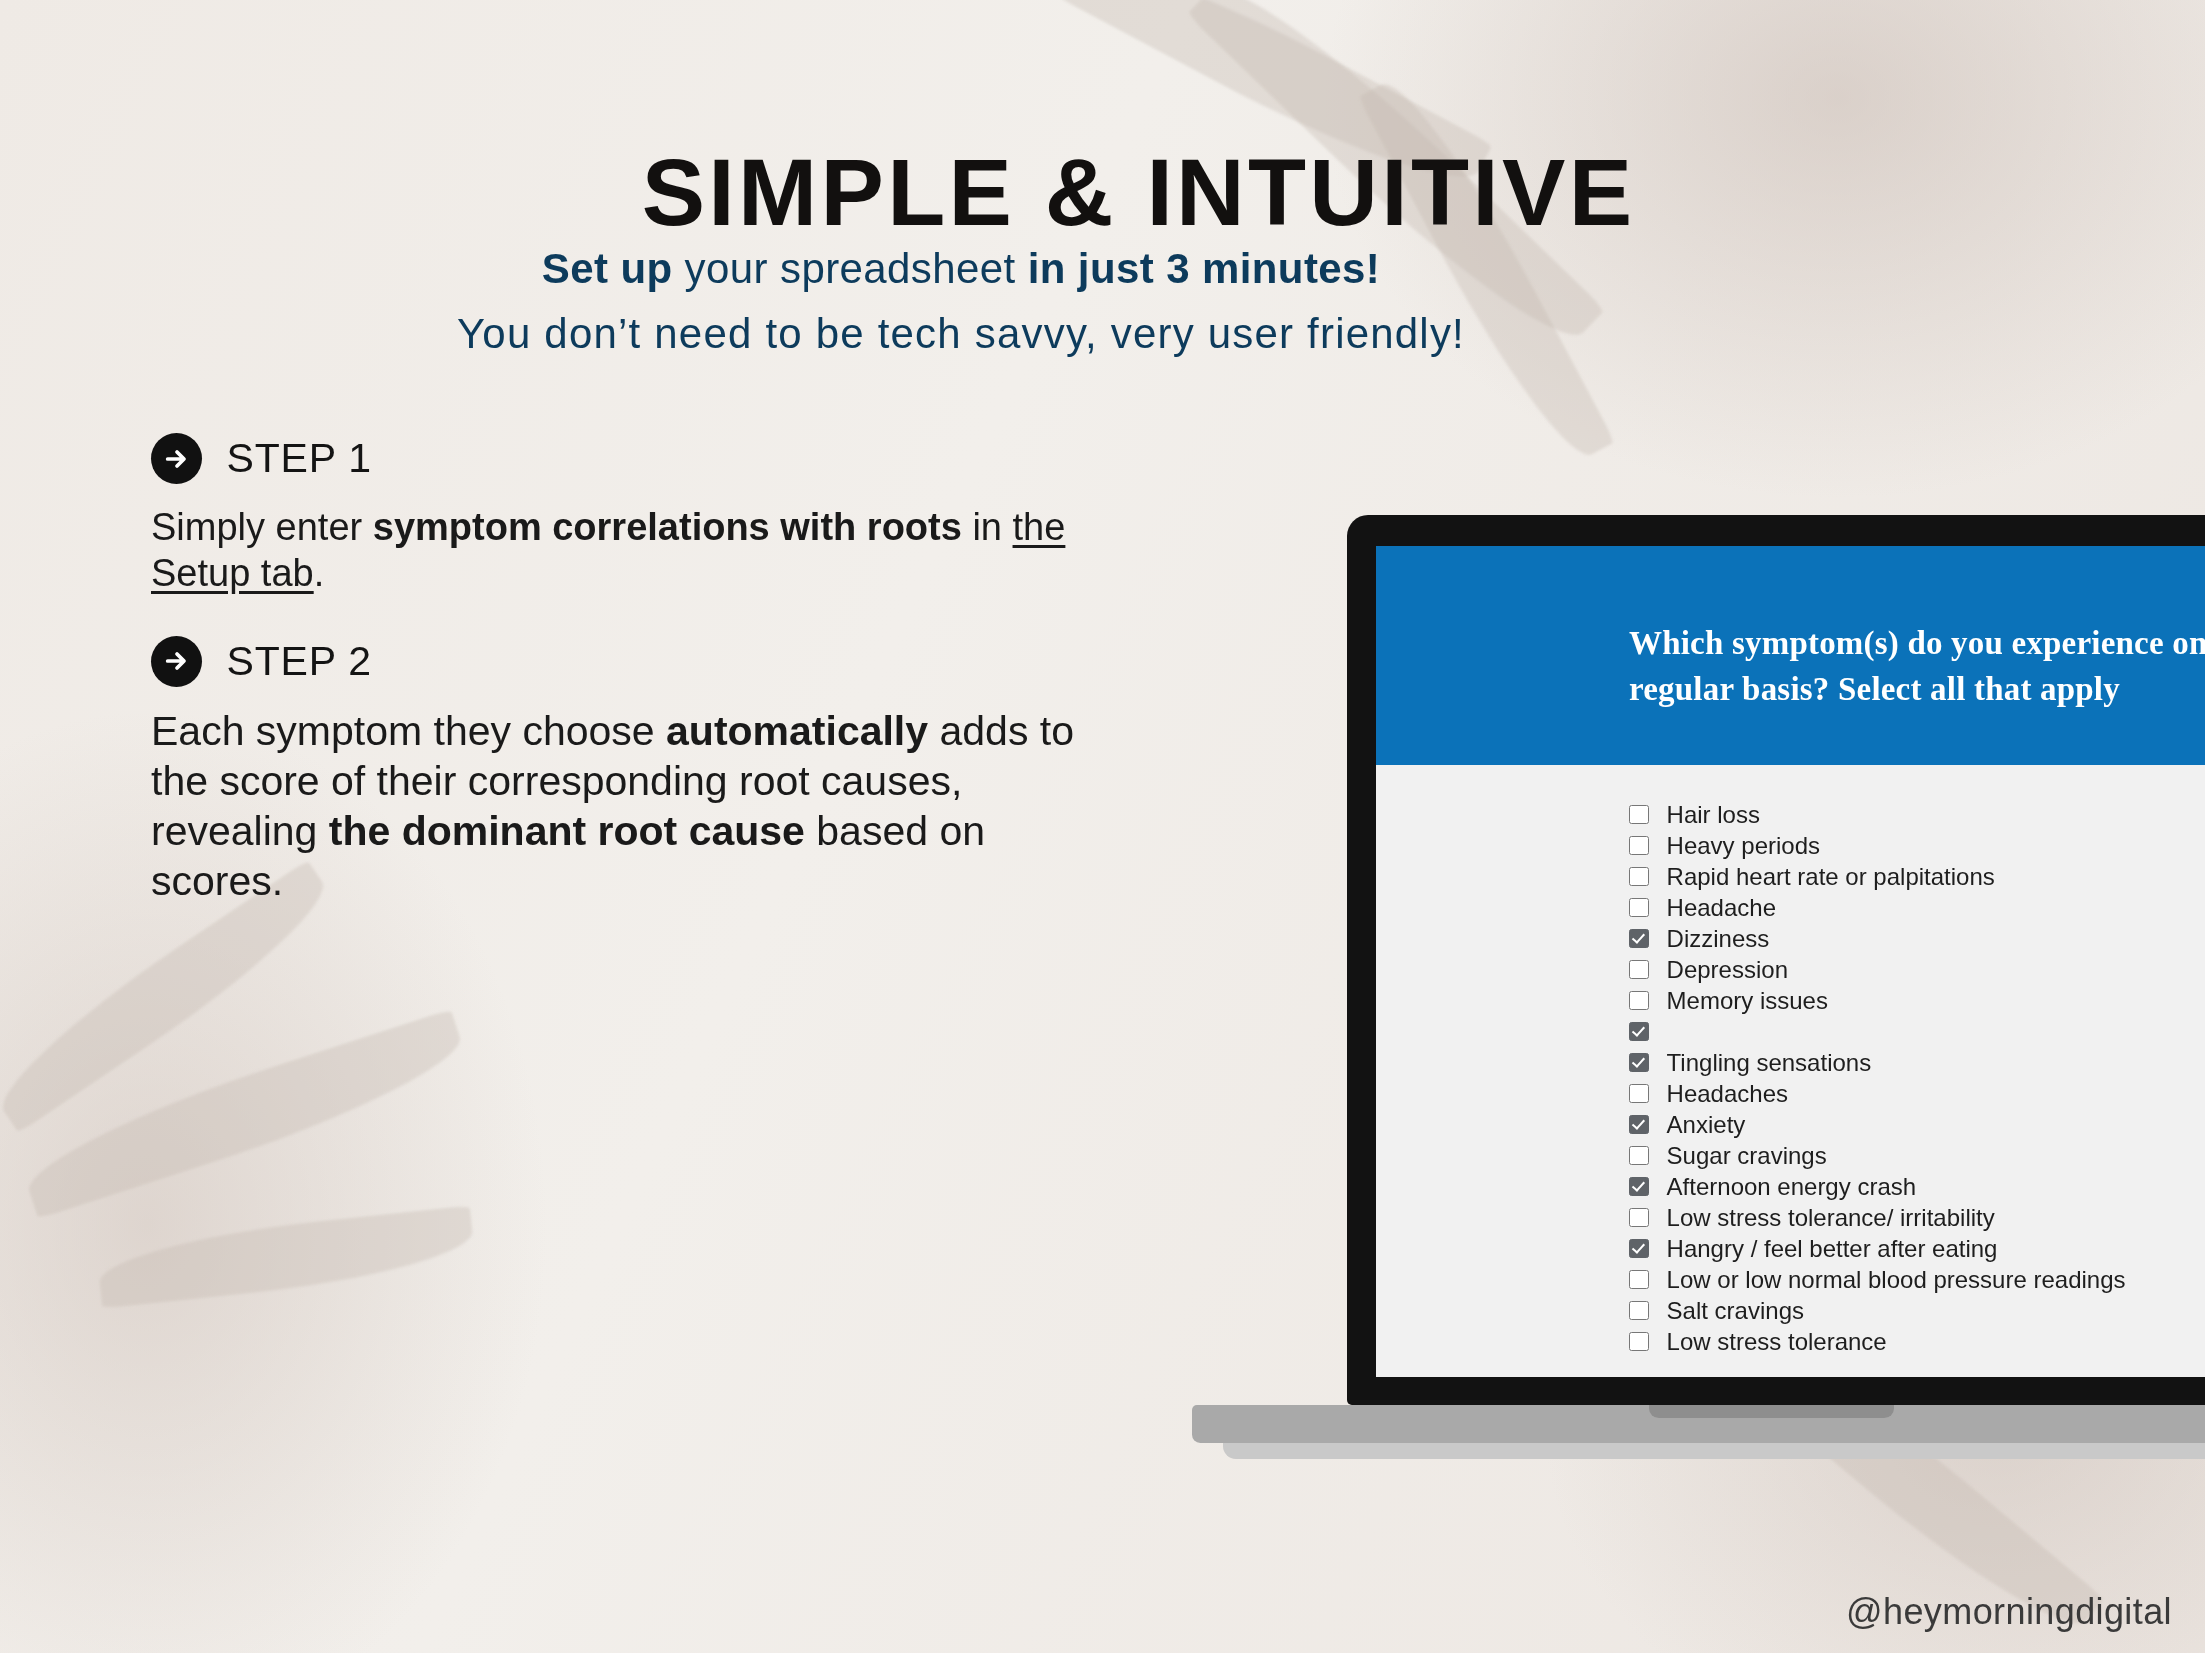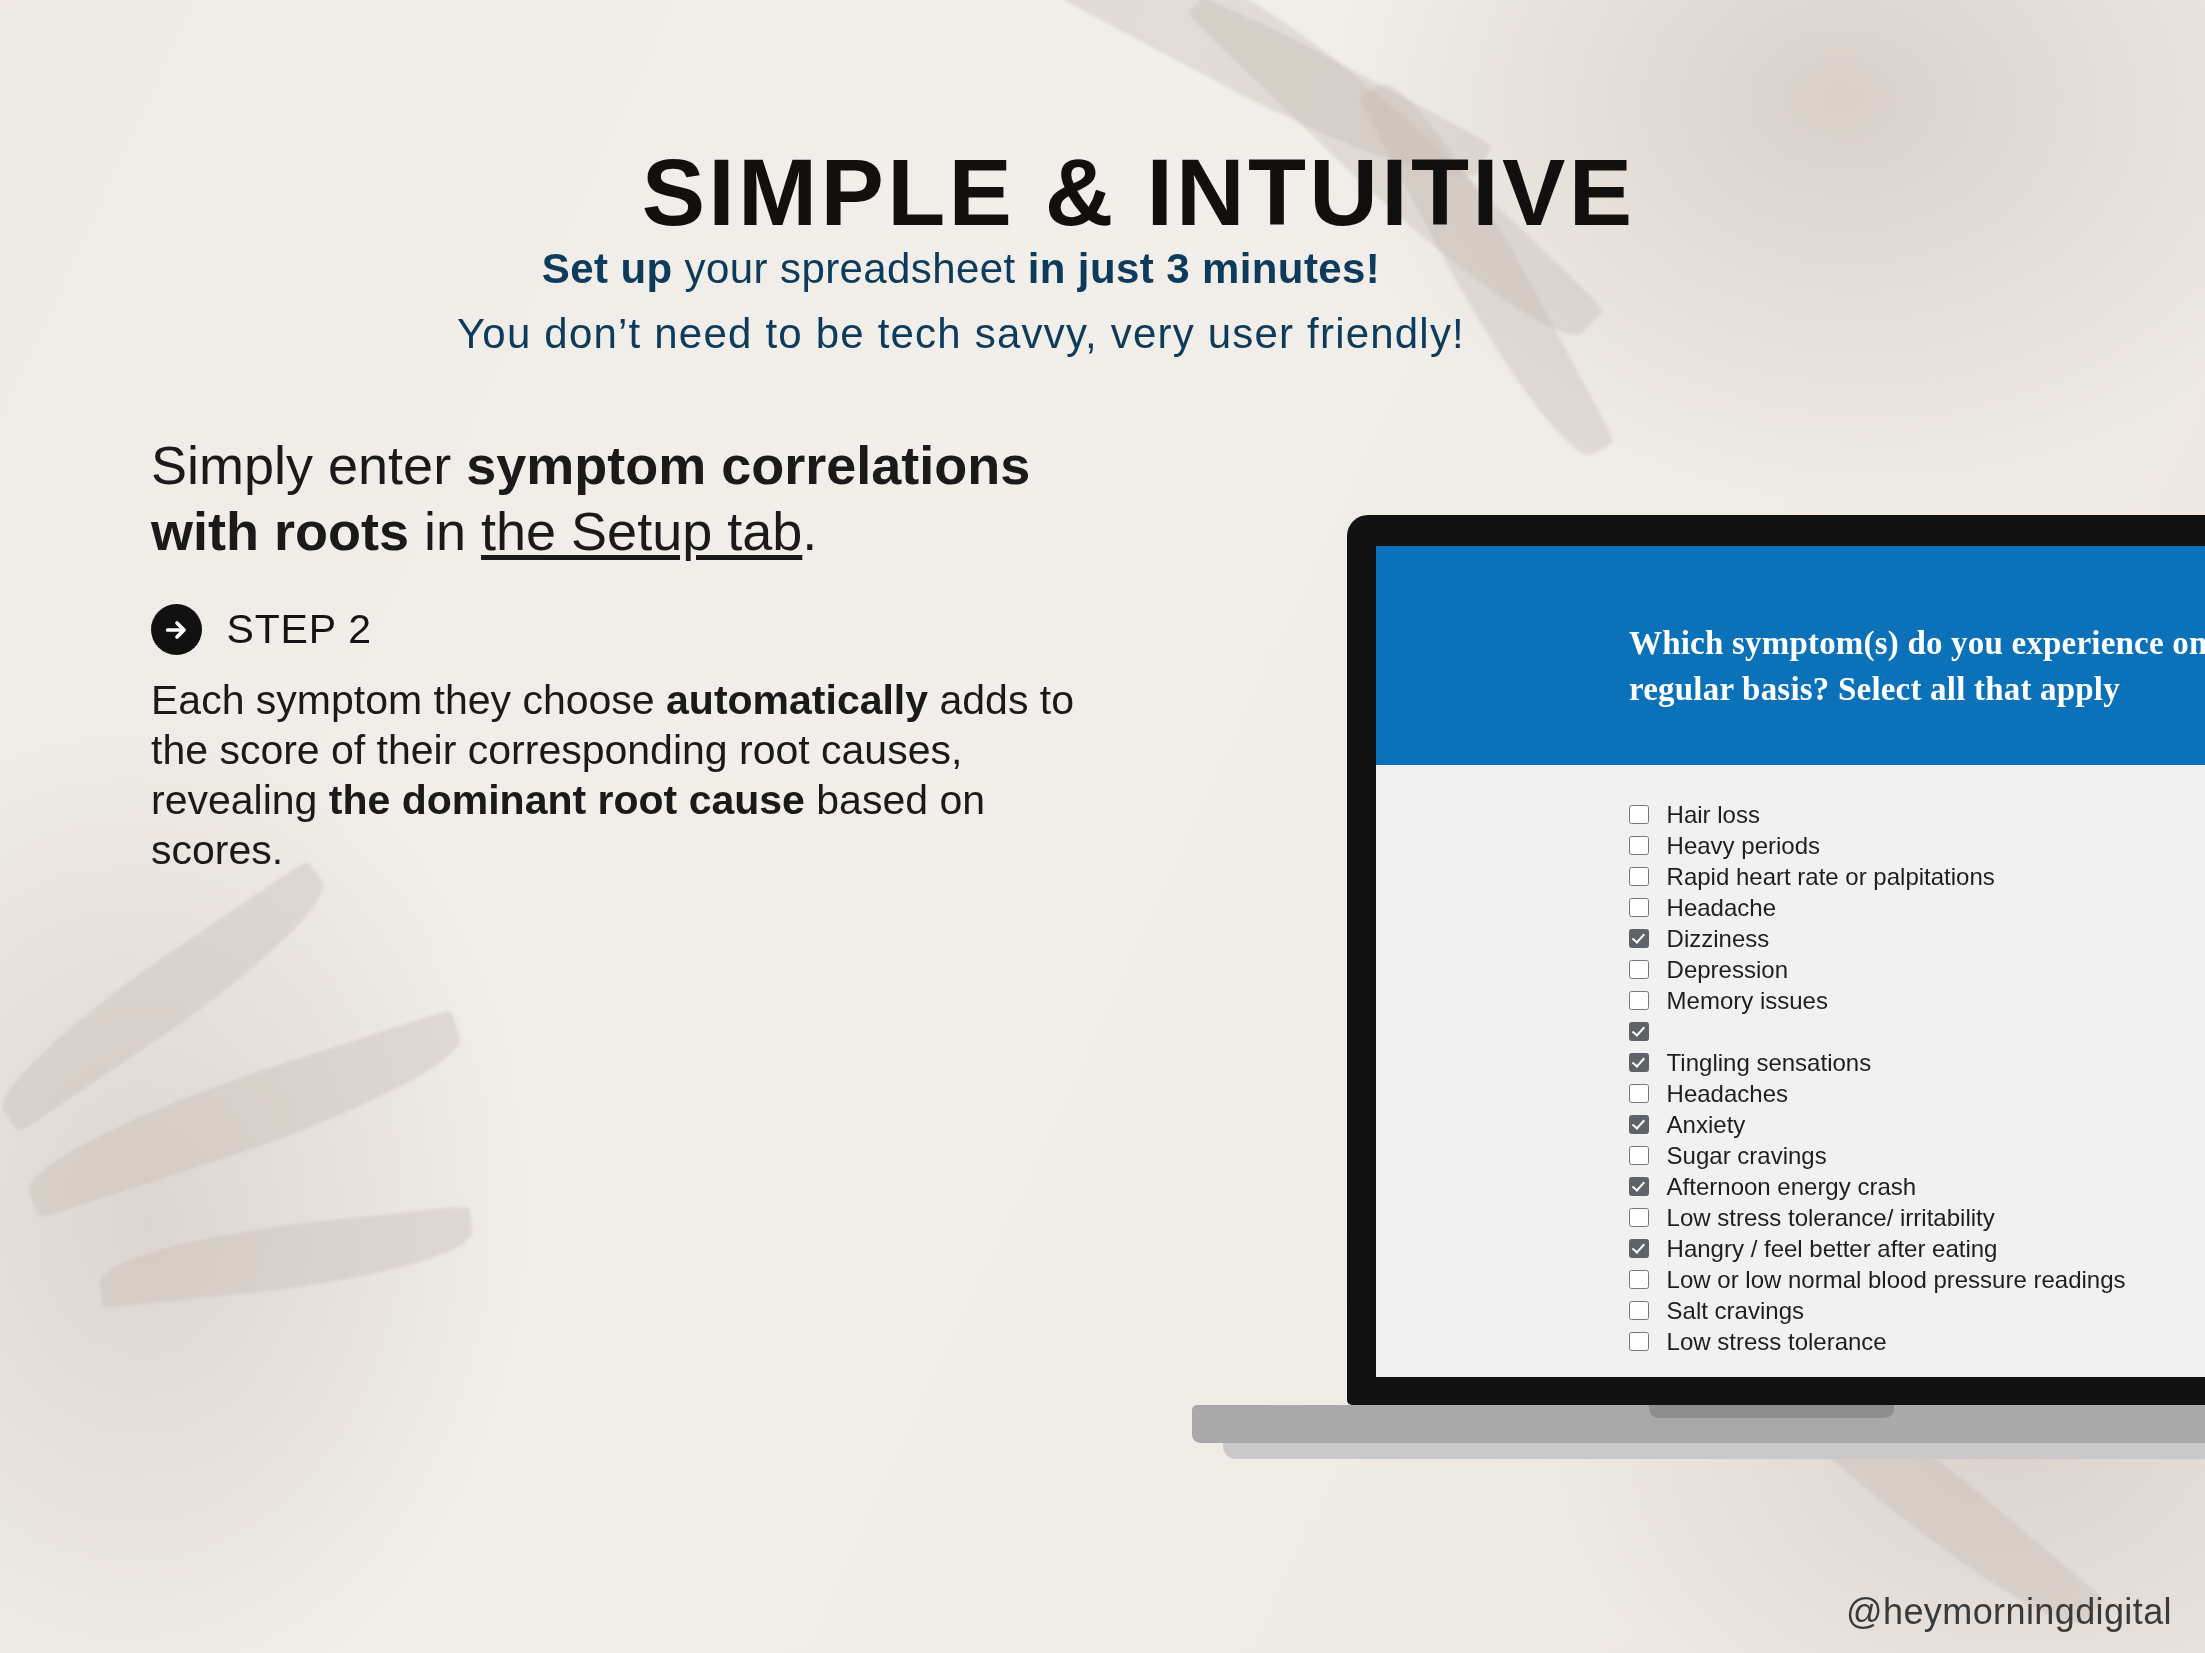--- a/index.html
+++ b/index.html
@@ -96,21 +96,21 @@
     align-items: center;
     justify-content: center;
   }
   .arrow-badge svg { display: block; }
   .step-label {
     font-size: 41px;
     letter-spacing: 0.8px;
     color: #141414;
   }
   .step-body {
-    font-size: 54px;
+    font-size: 38px;
     line-height: 1.22;
     margin: 0 0 54px 0;
     max-width: 972px;
   }
   .step-body b { font-weight: 700; }
   .step-body u { text-decoration: underline; text-underline-offset: 4.9px; }
   .para-italic {
     font-size: 41px;
     line-height: 1.22;
     max-width: 972px;
@@ -254,20 +254,28 @@
 
 <h1 class="title">SIMPLE &amp; INTUITIVE</h1>
 
 <div class="subtitle-1">
   <b>Set up</b><span> your spreadsheet </span><b>in just 3 minutes!</b>
 </div>
 <div class="subtitle-2">You don’t need to be tech savvy, very user friendly!</div>
 
 <div class="steps">
 
+  <div class="step-head">
+    <span class="arrow-badge">
+      <svg width="28" height="28" viewBox="0 0 24 24" fill="none">
+        <path d="M4 12h13M12 6l6 6-6 6" stroke="#ffffff" stroke-width="3.2" stroke-linecap="round" stroke-linejoin="round"></path>
+      </svg>
+    </span>
+    <span class="step-label">STEP 1</span>
+  </div>
   <p class="step-body">
     <span>Simply enter </span><b>symptom correlations with roots</b><span> in </span><u>the Setup tab</u><span>.</span>
   </p>
 
   <div class="step-head spacer-2">
     <span class="arrow-badge">
       <svg width="28" height="28" viewBox="0 0 24 24" fill="none">
         <path d="M4 12h13M12 6l6 6-6 6" stroke="#ffffff" stroke-width="3.2" stroke-linecap="round" stroke-linejoin="round"></path>
       </svg>
     </span>

